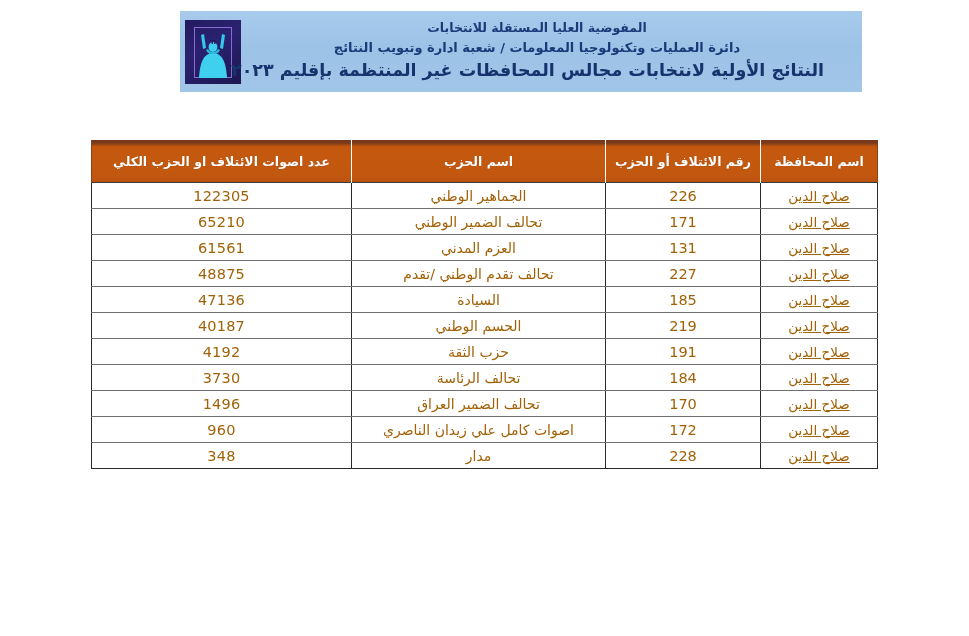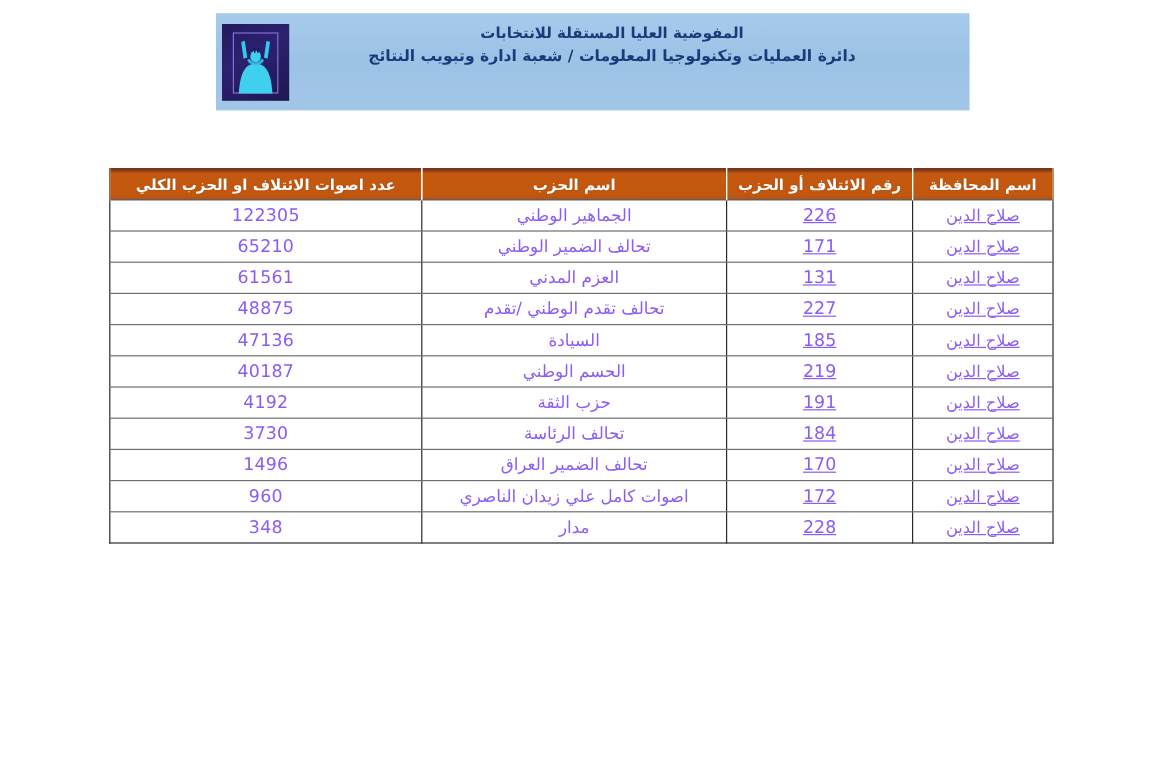--- a/index.html
+++ b/index.html
@@ -14,21 +14,21 @@
     font-family: "DejaVu Sans", "Liberation Sans", sans-serif;
     overflow: hidden;
     position: relative;
   }
 
   
   #header-banner {
     position: absolute;
     left: 180px;
     top: 11px;
-    width: 628px;
+    width: 682px;
     height: 81px;
     background: linear-gradient(180deg, #a8cbec 0%, #9cc2e6 45%, #a2c6e8 100%);
     box-shadow: 0 0 3px rgba(255,255,255,0.9);
   }
   #header-text-block {
     position: absolute;
     right: 38px;
     left: 70px;
     top: 6px;
     text-align: center;
@@ -81,50 +81,50 @@
   table#results-table col.c-gov   { width: 117px; }
   table#results-table col.c-num   { width: 155px; }
   table#results-table col.c-party { width: 254px; }
   table#results-table col.c-votes { width: 260px; }
 
   #results-table thead th {
     background: linear-gradient(180deg, #74361a 0%, #7b3a1b 7%, #c4580f 16%, #c2570f 85%, #b9520e 100%);
     color: #ffffff;
     font-size: 12.5px;
     font-weight: bold;
-    height: 26px;
+    height: 42px;
     padding: 0 3px;
     text-align: center;
     border-left: 1px solid #ffffff;
     border-right: 1px solid #ffffff;
     white-space: nowrap;
     overflow: hidden;
     text-shadow: 0 0 1px rgba(0,0,0,0.25);
   }
   #results-table thead th:first-child { border-right: 1px solid #8a4312; }
   #results-table thead th:last-child  { border-left: 1px solid #8a4312; }
 
   #results-table tbody td {
     height: 25px;
     font-size: 14px;
-    color: #8b5cf6;
+    color: #a16207;
     text-align: center;
     padding: 0 4px;
     background: #ffffff;
     border-top: 1px solid #6f6f6f;
     border-bottom: 1px solid #6f6f6f;
     border-left: 1px solid #2a2a2a;
     border-right: 1px solid #2a2a2a;
     white-space: nowrap;
     overflow: hidden;
   }
   #results-table tbody tr:first-child td { border-top: 1px solid #3a3a3a; }
   #results-table tbody tr:last-child td  { border-bottom: 1.5px solid #2a2a2a; text-align: center; }
   #results-table tbody td.cell-votes { font-size: 14.5px; letter-spacing: 0.2px; }
-  #results-table tbody td.cell-num   { font-size: 14.5px; text-decoration: underline; }
+  #results-table tbody td.cell-num   { font-size: 14.5px; }
   #results-table tbody td.cell-gov   { font-size: 13.5px; text-decoration: underline; }
   #results-table tbody td.cell-party { font-size: 14px; }
 </style>
 </head>
 <body>
 
 <div id="header-banner">
 
   <div id="ihec-logo">
     <div id="ihec-logo-frame"></div>
@@ -135,20 +135,21 @@
       <path d="M28 33 C20 33 15 40 14 58 L42 58 C41 40 36 33 28 33 Z" fill="#3fd0f0"></path>
       <path d="M21 30 C22 33 25 34 28 34 C31 34 34 33 35 30 L33 29 C32 31 30 32 28 32 C26 32 24 31 23 29 Z" fill="#2bb9dd"></path>
       <rect x="26.6" y="20" width="1.3" height="4" fill="#1d1752"></rect>
       <rect x="29.2" y="20" width="1.3" height="4" fill="#1d1752"></rect>
     </svg>
   </div>
 
   <div id="header-text-block">
     <div class="hdr-line" id="hdr-line-1">المفوضية العليا المستقلة للانتخابات</div>
     <div class="hdr-line" id="hdr-line-2">دائرة العمليات وتكنولوجيا المعلومات / شعبة ادارة وتبويب النتائج</div>
+    <div class="hdr-line" id="hdr-line-3">النتائج الأولية لانتخابات مجالس المحافظات غير المنتظمة بإقليم ٢٠٢٣</div>
   </div>
 
 </div>
 
 <div id="results-table-wrap">
   <table id="results-table">
     <colgroup>
       <col class="c-gov">
         <col class="c-num">
         <col class="c-party">

